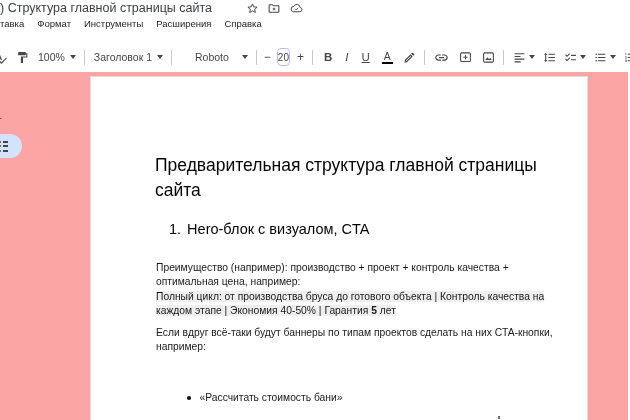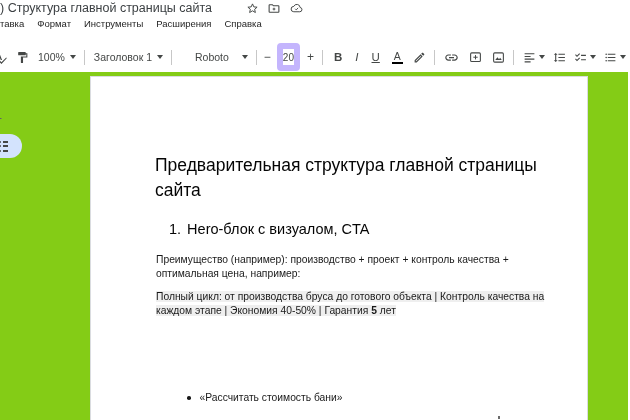--- a/index.html
+++ b/index.html
@@ -17,41 +17,41 @@
   
   .menubar{position:absolute;top:17px;left:0;height:13px;display:flex;gap:13px;align-items:center;}
   .menu-item{font-size:9.5px;color:#1f1f1f;white-space:nowrap;}
   
   .toolbar{position:absolute;top:44px;left:0;right:0;height:26px;display:flex;align-items:center;}
   .toolbar .sep{width:1px;height:15px;background:#c7c7c7;margin-left:8px;flex:0 0 auto;}
   .tb-ic{flex:0 0 auto;display:flex;align-items:center;}
   .tb-txt{font-size:10.5px;color:#444746;white-space:nowrap;text-align:center;}
   .arrow{width:0;height:0;border-left:3.5px solid transparent;border-right:3.5px solid transparent;border-top:4px solid #444746;margin-left:5px;flex:0 0 auto;}
   .fmt-letter{font-size:11.5px;color:#444746;}
-  .size-box{width:20px;height:16px;border:6px solid #c4b5fd;border-radius:4px;font-size:10px;color:#444746;display:flex;align-items:center;justify-content:center;margin-left:6px;}
+  .size-box{width:20px;height:16px;border:1px solid #c4b5fd;border-radius:4px;font-size:10px;color:#444746;display:flex;align-items:center;justify-content:center;margin-left:6px;}
   .pm{font-size:12px;color:#444746;margin-left:7px;}
   .a-wrap{display:flex;flex-direction:column;align-items:center;margin-left:12px;}
   .a-bar{width:11px;height:2.5px;background:#000;margin-top:0px;}
   
-  .canvas{position:absolute;top:72px;left:0;right:0;bottom:0;background:#84cc16;}
+  .canvas{position:absolute;top:72px;left:0;right:0;bottom:0;background:#fca5a5;}
   .page{position:absolute;left:90px;top:4px;width:496px;height:420px;background:#fff;border:1px solid #dadce0;border-bottom:none;overflow:hidden;}
   .scroll-strip{position:absolute;right:0;top:0;bottom:0;width:2px;background:#ffffff;}
   
   .rail-plus{position:absolute;left:-6px;top:38px;font-size:14px;color:#5f6368;}
   .rail-pill{position:absolute;left:-15px;top:62px;width:37px;height:24px;border-radius:12px;background:#d3e3fd;display:flex;align-items:center;}
   .outline-ic{margin-left:14px;display:flex;flex-direction:column;gap:2.5px;}
   .outline-row{display:flex;align-items:center;gap:1.5px;}
   .outline-row i{display:block;width:2px;height:2px;background:#444746;border-radius:50%;}
   .outline-row b{display:block;width:5px;height:2px;background:#444746;}
   
   .h1{position:absolute;left:64px;top:76px;width:420px;font-size:17.5px;line-height:25px;color:#050505;white-space:pre-line;}
   .h2{position:absolute;left:78px;top:144px;font-size:14.5px;color:#050505;display:flex;}
   .h2 .num{margin-right:6px;}
   .body-p{position:absolute;left:65px;width:425px;font-size:10.3px;line-height:14px;color:#191919;white-space:pre-line;}
-  .p1{top:176px;}
+  .p1{top:184px;}
   .p2{top:213px;}
   .p3{top:249px;}
   .hl{background:#efefef;margin-top:38px;}
   .hl-b{font-weight:bold;background:#efefef;}
   .bullet{position:absolute;left:96px;display:flex;align-items:flex-start;}
   .b1{top:284px;} .b2{top:314px;}
   .bullet-dot{width:3.5px;height:3.5px;border-radius:50%;background:#191919;margin-top:5px;flex:0 0 auto;}
   .bullet-text{margin-left:9px;font-size:10.3px;line-height:13px;color:#191919;white-space:nowrap;}
   .stray{position:absolute;left:407px;top:339px;width:2px;height:3px;background:#6b6b6b;}
   svg{flex:0 0 auto;}
@@ -210,20 +210,22 @@
       <span class="num">1.</span>
       <span>Hero-блок с визуалом, CTA</span>
     </div>
 
     <div class="body-p p1">Преимущество (например): производство + проект + контроль качества +
 оптимальная цена, например:</div>
 
     <div class="body-p p2"><span class="hl">Полный цикл: от производства бруса до готового объекта | Контроль качества на
 каждом этапе | Экономия 40-50% | Гарантия </span><span class="hl-b">5</span><span class="hl"> лет</span></div>
 
+    <div class="body-p p3">Если вдруг всё-таки будут баннеры по типам проектов сделать на них CTA-кнопки,
+например:</div>
 
     <div class="bullet b2">
       <span class="bullet-dot"></span>
       <span class="bullet-text">«Рассчитать стоимость бани»</span>
     </div>
 
     <span class="stray"></span>
   </div>
 
   <span class="scroll-strip"></span>

